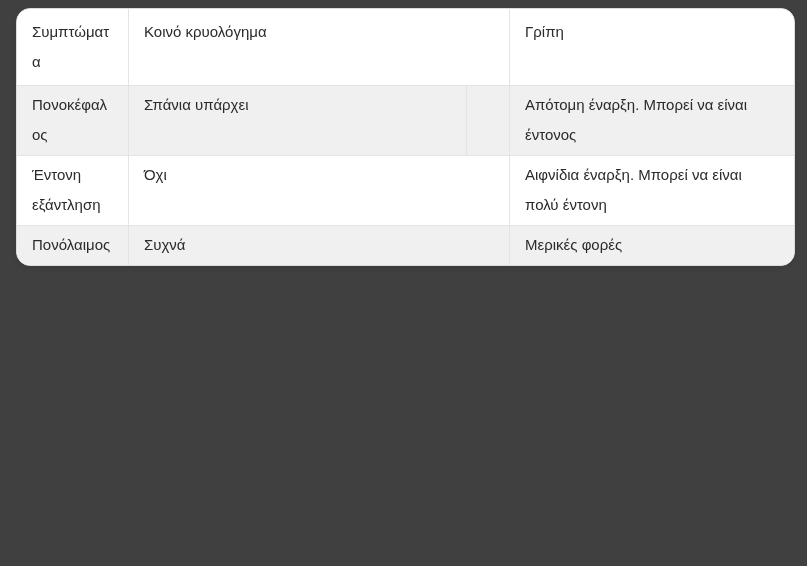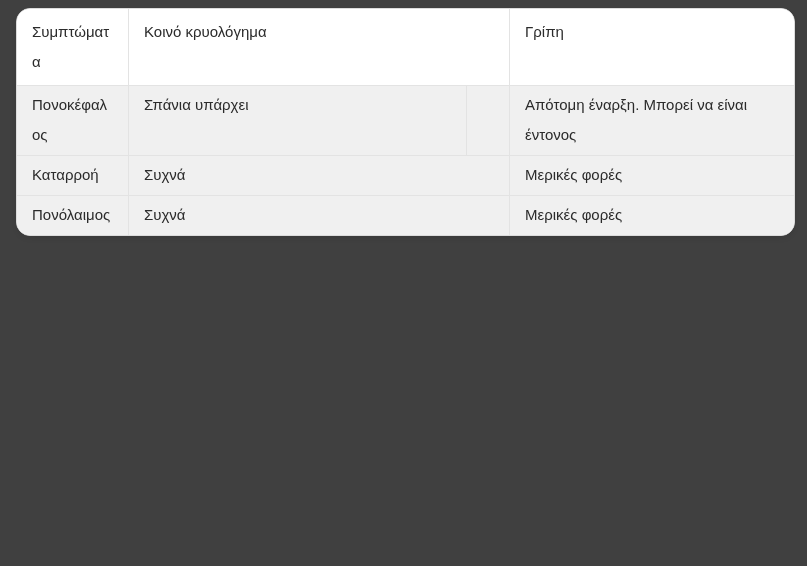--- a/index.html
+++ b/index.html
@@ -72,24 +72,24 @@
           <th class="sep">Γρίπη</th>
         </tr>
       </thead>
       <tbody>
         <tr class="shaded">
           <td>Πονοκέφαλος</td>
           <td class="sep">Σπάνια υπάρχει</td>
           <td class="sep"></td>
           <td class="sep">Απότομη έναρξη. Μπορεί να είναι έντονος</td>
         </tr>
-        <tr class="shaded">
-          <td>Καταρροή</td>
-          <td colspan="2" class="sep">Συχνά</td>
-          <td class="sep">Μερικές φορές</td>
+        <tr>
+          <td>Έντονη εξάντληση</td>
+          <td colspan="2" class="sep">Όχι</td>
+          <td class="sep">Αιφνίδια έναρξη. Μπορεί να είναι πολύ έντονη</td>
         </tr>
         <tr class="shaded">
           <td>Πονόλαιμος</td>
           <td colspan="2" class="sep">Συχνά</td>
           <td class="sep">Μερικές φορές</td>
         </tr>
 
       </tbody>
     </table>
   </div>

